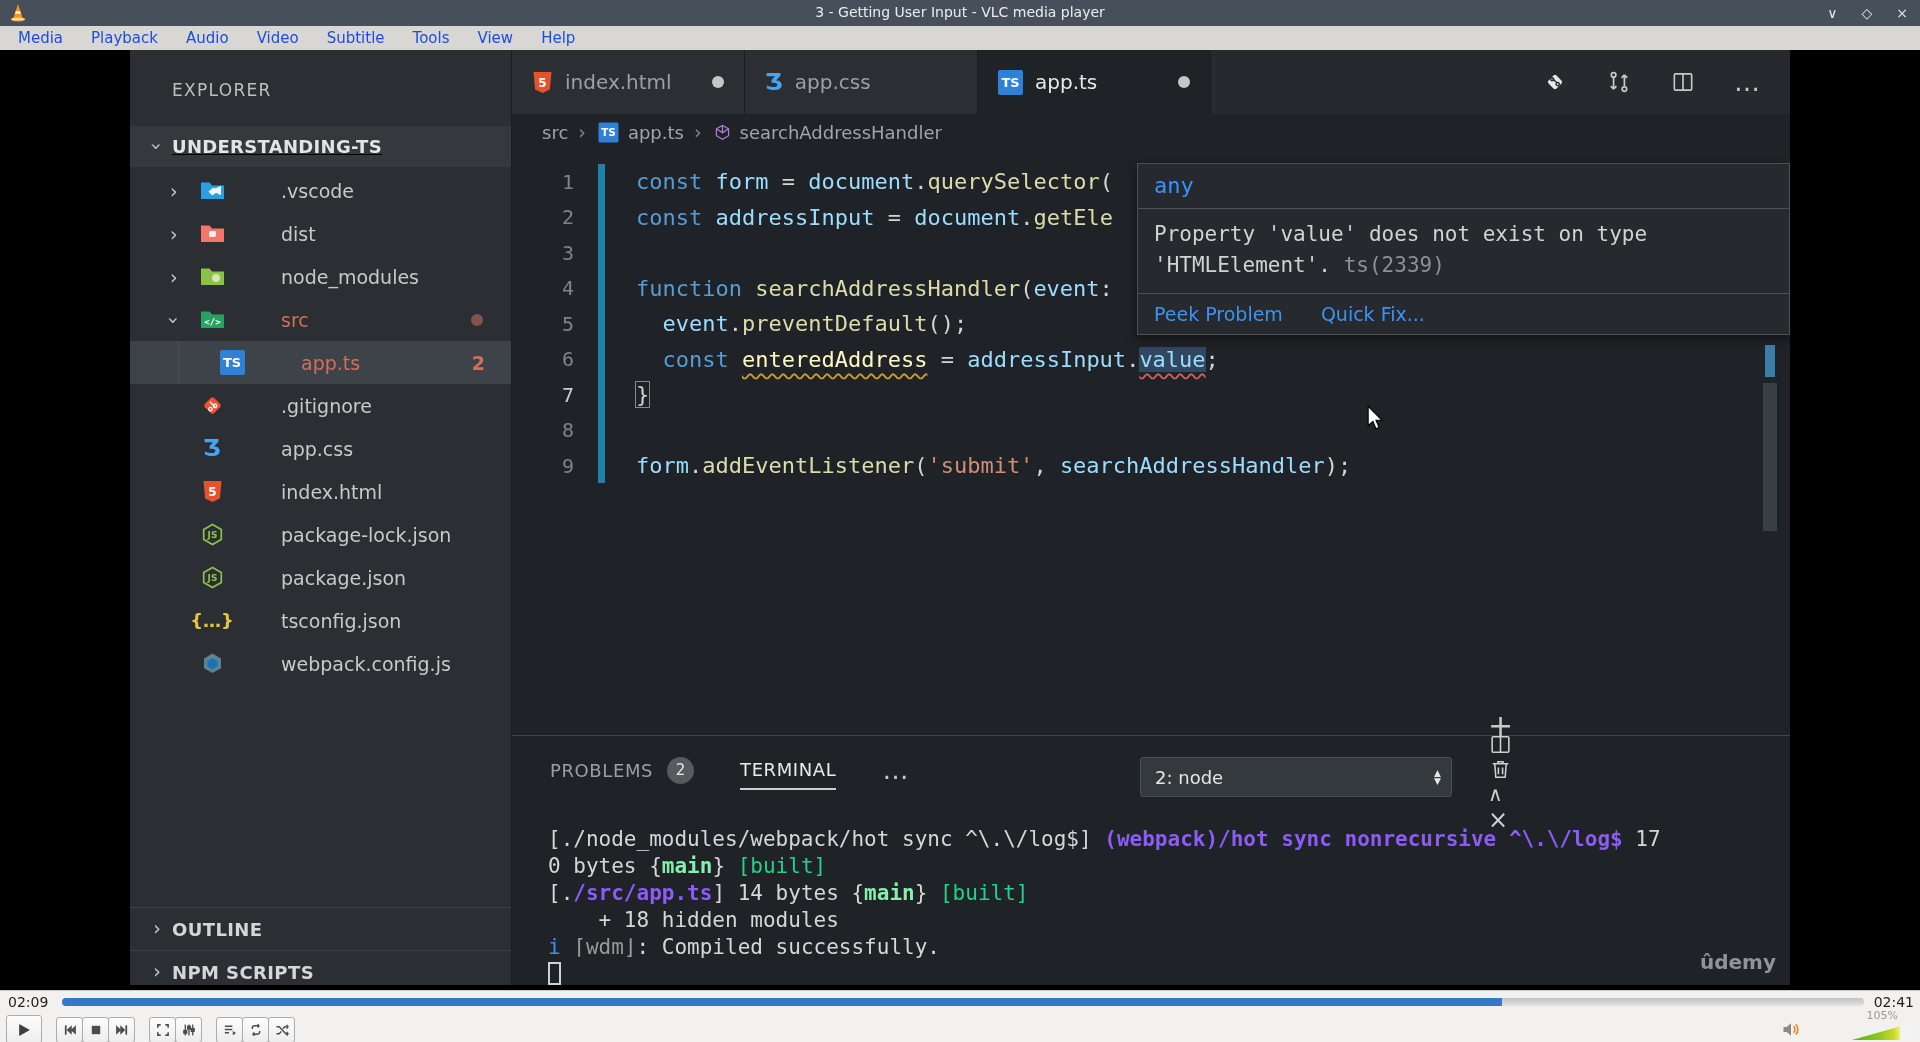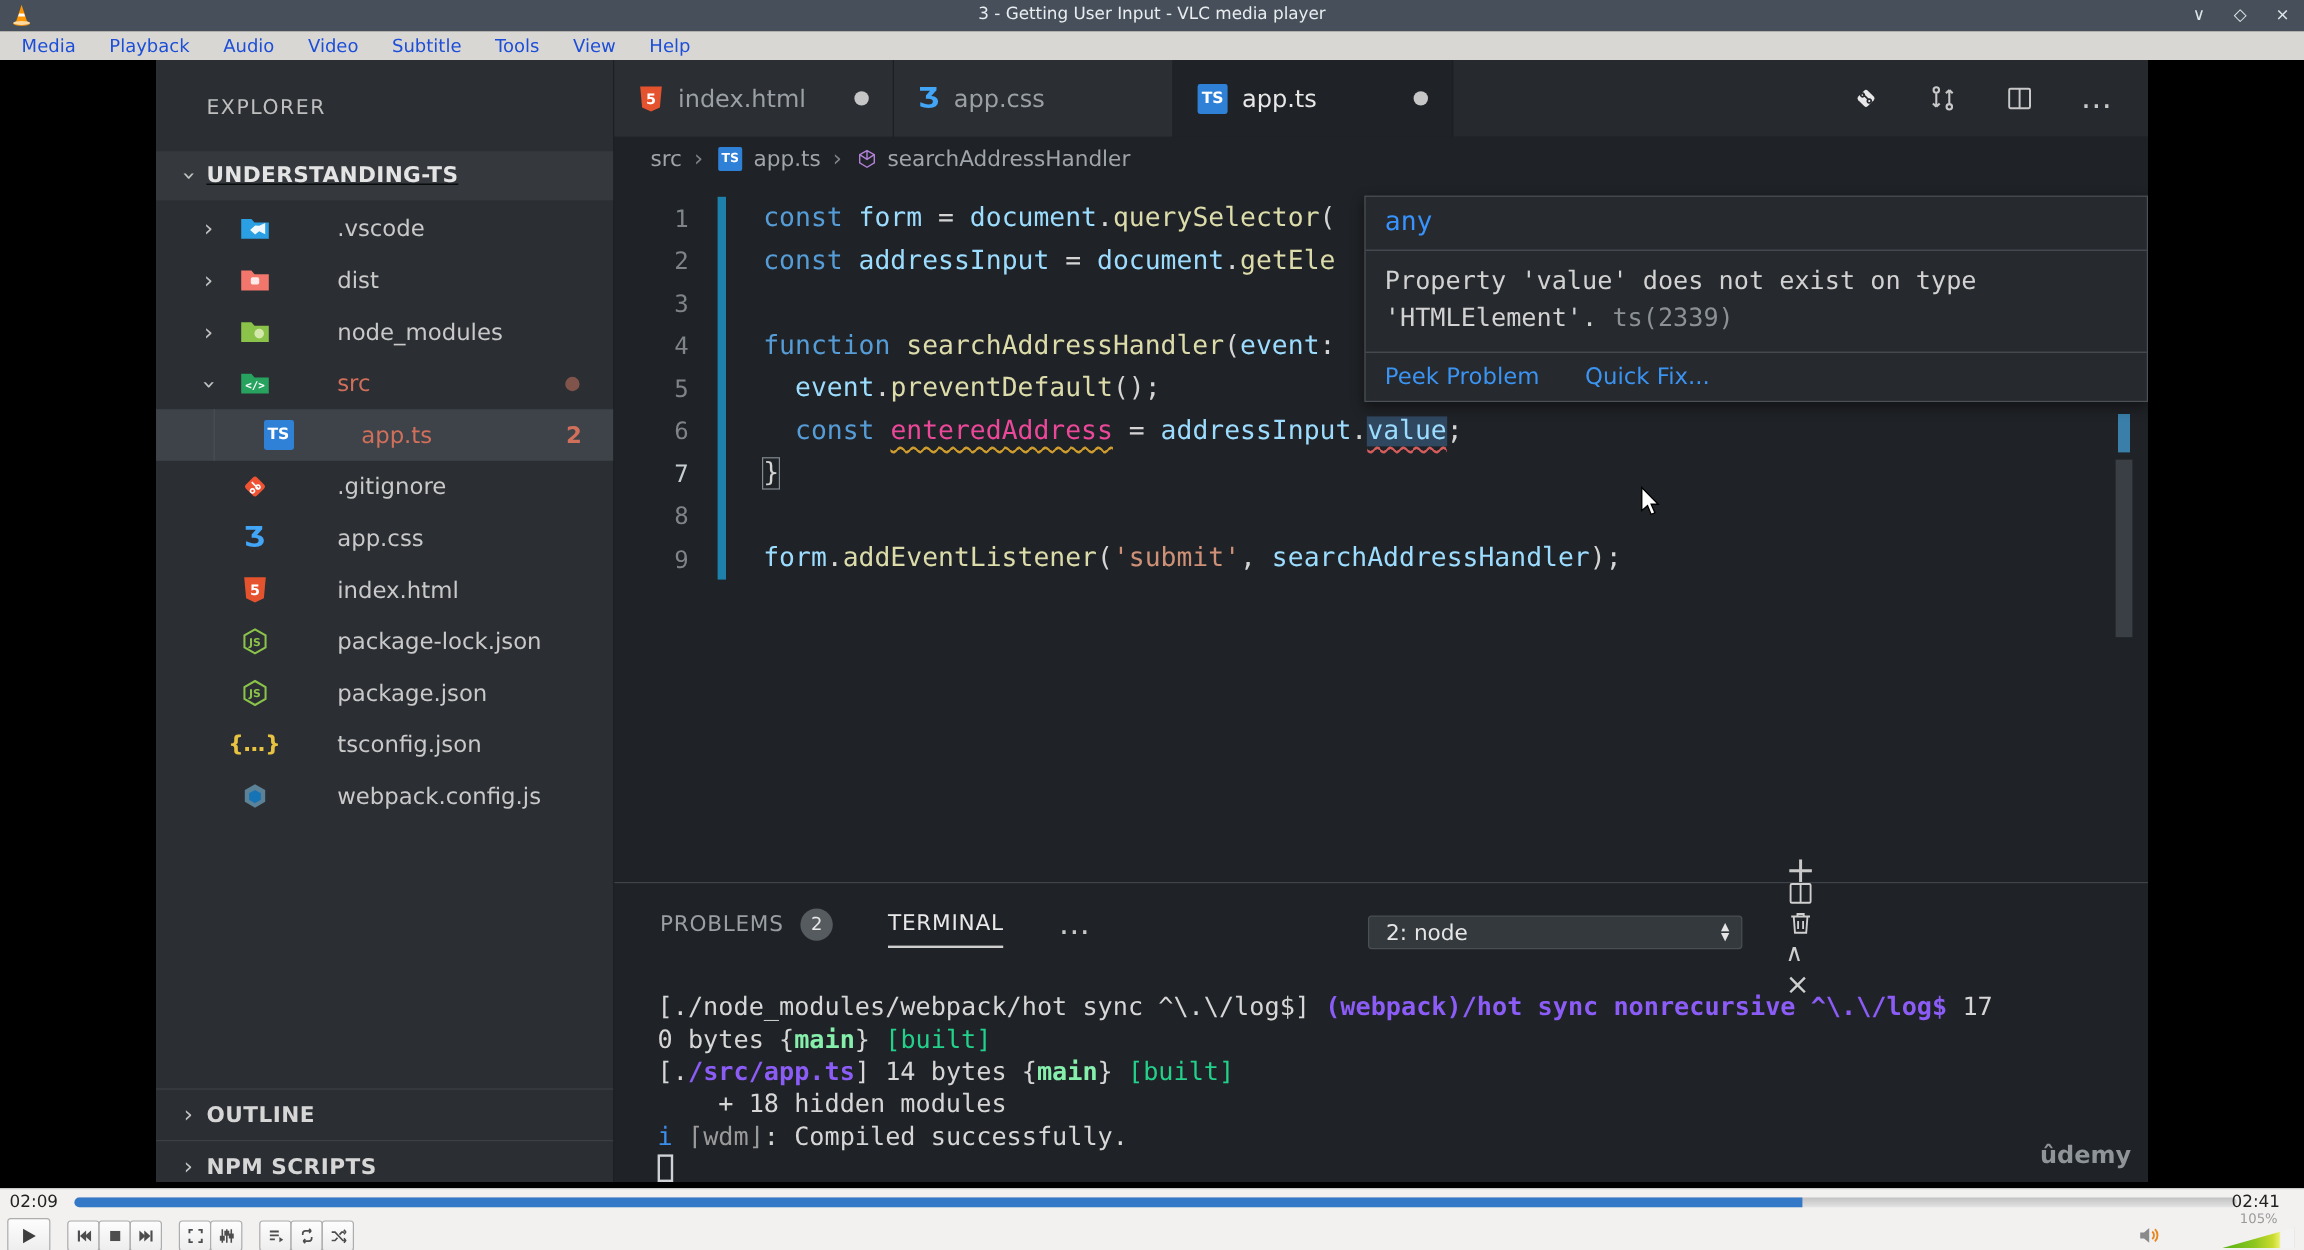--- a/index.html
+++ b/index.html
@@ -80,21 +80,21 @@
   .ln { width:86px; text-align:right; padding-right:24px; color:#7e8489;
         font-family:"DejaVu Sans Mono", monospace; font-size:20px; }
   .ln.active { color:#c6cdd3; }
   .code-text { margin-left:38px; font-family:"DejaVu Sans Mono", monospace; font-size:22px; white-space:pre; }
   #gutter-bar { position:absolute; left:86px; top:14px; width:7px; height:319px; background:#1e81ab; }
   .tk-kw  { color:#569cd6; }
   .tk-var { color:#9cdcfe; }
   .tk-fn  { color:#dcdcaa; }
   .tk-str { color:#ce9178; }
   .tk-pun { color:#d4d4d4; }
-  .tk-warn { color:#ec4899; text-decoration:underline wavy #cf9c2e; text-decoration-thickness:2px; text-underline-offset:6px; }
+  .tk-warn { color:#fef9c3; text-decoration:underline wavy #cf9c2e; text-decoration-thickness:2px; text-underline-offset:6px; }
   .tk-err  { color:#9cdcfe; background:rgba(66,118,166,.45);
              text-decoration:underline wavy #d65c5c; text-decoration-thickness:2px; text-underline-offset:6px; }
   .tk-bracket { color:#d4d4d4; outline:1px solid #828a92; }
 
   
   #tooltip { position:absolute; left:625px; top:13px; width:653px; background:#26292d;
              border:1px solid #4b5157; box-shadow:0 4px 10px rgba(0,0,0,.45); z-index:5; }
   #tt-type { padding:9px 16px 10px; font-family:"DejaVu Sans Mono", monospace; font-size:22px; color:#3794ff;
              border-bottom:1px solid #4b5157; }
   #tt-msg { padding:10px 16px 12px; font-family:"DejaVu Sans Mono", monospace; font-size:21px; color:#d2d2d2;
@@ -112,39 +112,39 @@
 
   
   #panel { position:absolute; top:685px; left:0; right:0; height:250px; background:#1f2226; border-top:1px solid #3f444a; }
   #ptabs { position:absolute; top:18px; left:38px; display:flex; gap:46px; align-items:center; height:40px; }
   .ptab { display:flex; align-items:center; font-size:18px; letter-spacing:.6px; color:#9a9fa4; cursor:pointer;
           padding-bottom:8px; }
   .ptab.active { color:#e9e9e9; border-bottom:2px solid #cfcfcf; }
   .pbadge { margin-left:14px; width:27px; height:27px; border-radius:50%; background:#565b60; color:#e8e8e8;
             font-size:15px; display:flex; align-items:center; justify-content:center; letter-spacing:0; }
   #panel-right { position:absolute; left:628px; top:22px; height:38px; display:flex; align-items:center; }
-  #pdrop { width:312px; height:28px; background:#34393e; border:1px solid #4a4f54; border-radius:3px;
+  #pdrop { width:312px; height:40px; background:#34393e; border:1px solid #4a4f54; border-radius:3px;
            display:flex; align-items:center; padding:0 10px 0 14px; color:#e6e6e6; font-size:18px; cursor:pointer; }
   #pdrop .spin { margin-left:auto; display:flex; flex-direction:column; line-height:8px; font-size:9px; color:#e6e6e6; }
   .pico { margin-left:36px; display:flex; align-items:center; cursor:pointer; color:#cfcfcf; }
 
   #terminal { position:absolute; top:90px; left:36px; right:24px; font-family:"DejaVu Sans Mono", monospace;
               font-size:21px; line-height:27px; color:#d6d6d6; white-space:pre; cursor:text; }
   .t-b { font-weight:bold; color:#8b5cf6; }
   .t-y { font-weight:bold; color:#86efac; }
   .t-g { color:#23d18b; }
   .t-i { color:#3b8eea; }
   .t-d { color:#9a9a9a; }
   #term-cursor { display:inline-block; width:13px; height:23px; border:2px solid #ced2d6; vertical-align:-4px; }
   #watermark { position:absolute; right:14px; top:214px; color:#8f9499; font-size:20px; font-weight:700; }
 
   
   #controls { position:absolute; top:990px; left:0; right:0; height:52px; background:#f2f1f0; border-top:1px solid #c9c9c9; }
   #time-elapsed { position:absolute; left:8px; top:3px; font-size:14px; color:#222; }
-  #time-total { position:absolute; right:20px; top:3px; font-size:14px; color:#222; }
+  #time-total { position:absolute; right:6px; top:3px; font-size:14px; color:#222; }
   #seekbar { position:absolute; left:62px; right:56px; top:7px; height:8px; border-radius:4px;
              background:linear-gradient(#c2c2c2,#e3e3e3); cursor:pointer; }
   #seek-fill { height:100%; border-radius:4px 0 0 4px; background:#3478c8; }
   #btn-row { position:absolute; top:24px; left:6px; display:flex; align-items:center; }
   .vbtn { height:26px; min-width:27px; display:flex; align-items:center; justify-content:center;
           background:linear-gradient(#fdfdfd,#ededed); border:1px solid #adadad; border-radius:3px; cursor:pointer; }
   .vbtn.big { height:29px; width:36px; }
   #volume { position:absolute; right:8px; top:20px; width:130px; height:30px; }
   #vol-label { position:absolute; right:14px; top:-2px; font-size:11px; color:#9a9a9a; }
   #vol-speaker { position:absolute; left:0; top:10px; cursor:pointer; }

